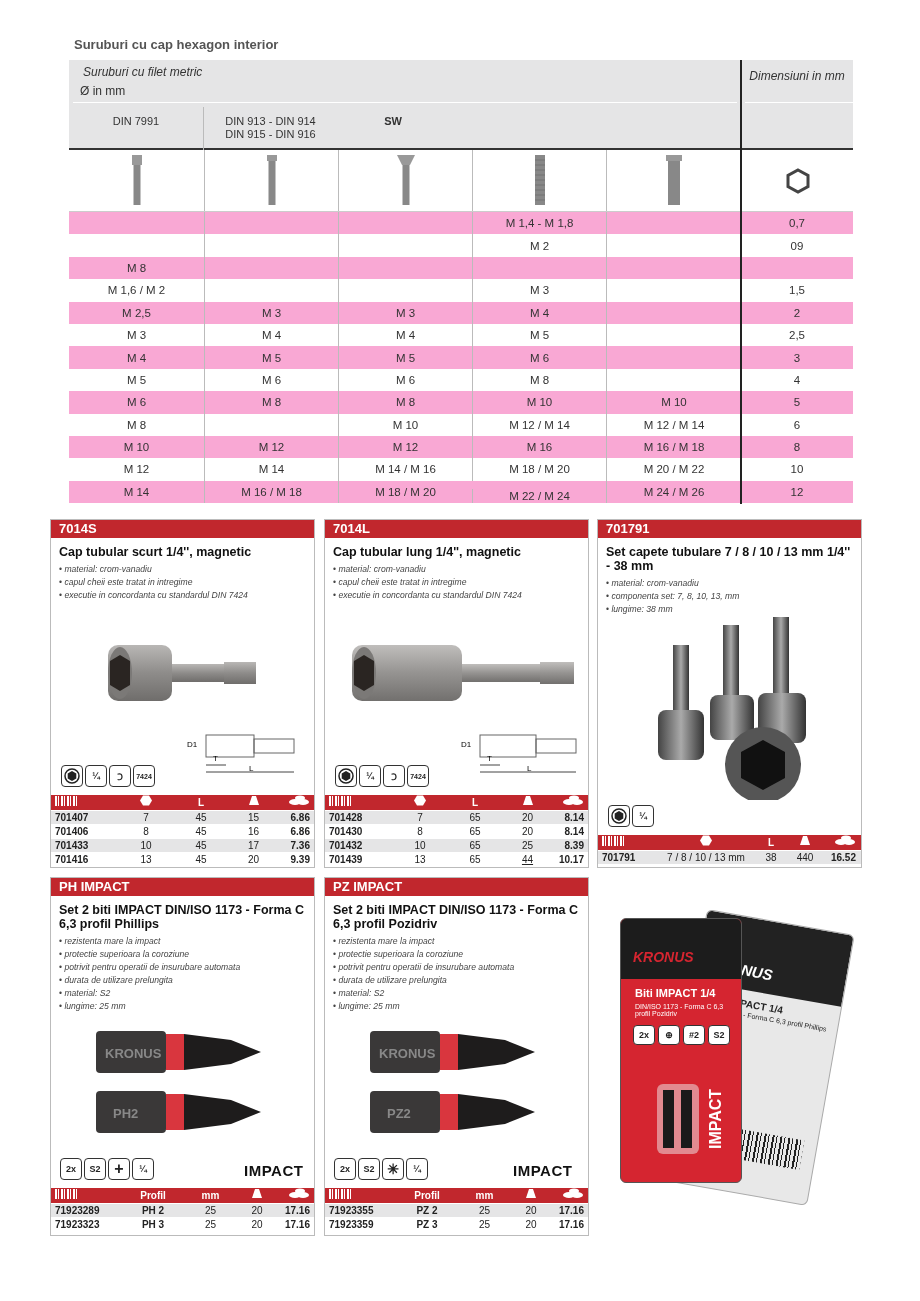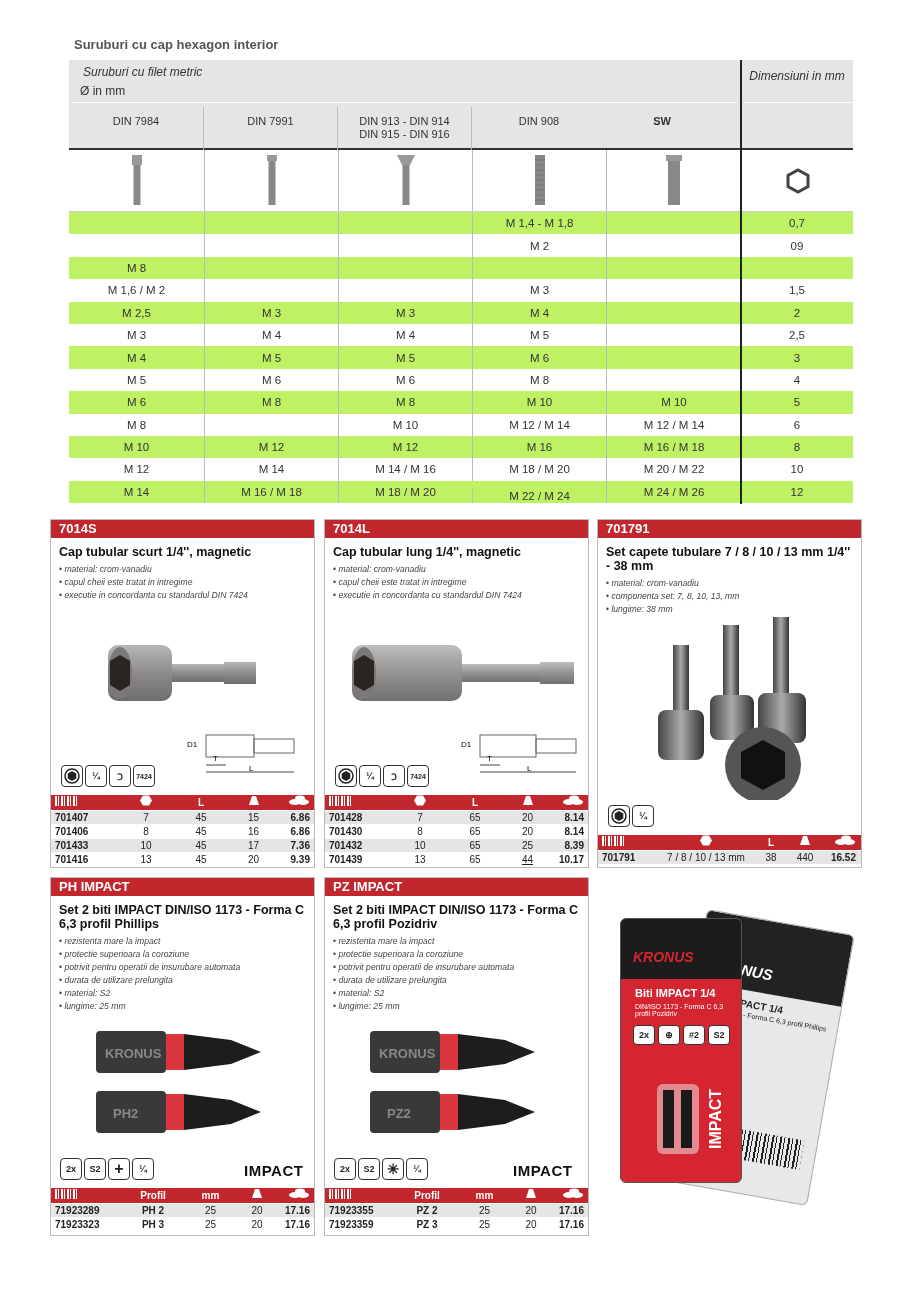--- a/index.html
+++ b/index.html
@@ -15,21 +15,21 @@
 .spec-head .sepline2{position:absolute;left:676px;top:42px;width:108px;height:1px;background:#fff}
 .hcols{position:absolute;left:0;top:47px;width:784px;height:43px;display:flex}
 .hcol{height:43px;font-size:11px;text-align:center;color:#333;padding-top:8px;line-height:13px;border-left:1px solid #bbb}
 .hcol:first-child{border-left:none}
 .vsep{position:absolute;left:671px;top:0;width:2px;height:444px;background:#222;z-index:3}
 .imgrow{display:flex;height:62px;border-bottom:1px solid #ccc}
 .cell{text-align:center;font-size:11.5px;color:#333;border-left:1px solid #bbb;display:flex;align-items:center;justify-content:center}
 .cell:first-child{border-left:none}
 .w1{width:135px}.w2{width:134px}.w3{width:134px}.w4{width:134px}.w5{width:135px}.w6{width:112px}
 .drow{display:flex;height:22.4px}
-.drow.g{background:#bef264}
+.drow.g{background:#f9a8d4}
 
 .card{position:absolute;border:1px solid #bbb;background:#fff}
 .card .bar{height:18px;background:#c1272d;color:#fff;font-weight:bold;font-size:13px;padding-left:8px;line-height:18px}
 .card .title{font-weight:bold;font-size:12.5px;color:#111;padding:7px 8px 0;line-height:14px}
 .card ul{list-style:none;padding:4px 8px 0}
 .card li{font-size:8.6px;font-style:italic;color:#444;line-height:13px}
 .card li:before{content:"• ";font-style:normal}
 .ptable{position:absolute;left:0;width:100%}
 .prow{display:flex;height:14px;font-size:10px;line-height:14px;border-bottom:1px solid #fff}
 .prow.hd{background:#c1272d;color:#fff;font-weight:bold;height:16px;line-height:16px}
@@ -50,31 +50,25 @@
 <div class="spec">
   <div class="vsep"></div>
   <div class="spec-head">
     <div class="cap1">Suruburi cu filet metric</div>
     <div class="cap2">Ø in mm</div>
     <div class="dimcap">Dimensiuni in mm</div>
     <div class="sepline"></div>
       <div class="sepline2"></div>
     <div class="hcols" id="hcols">
         <div class="hcol" style="width: 134px;">
-          <div>DIN 7984</div>
-        </div>
-        <div class="hcol" style="width: 134px;">
           <div>DIN 7991</div>
         </div>
         <div class="hcol" style="width: 134px;">
           <div>DIN 913 - DIN 914</div>
           <div>DIN 915 - DIN 916</div>
-        </div>
-        <div class="hcol" style="width: 135px;">
-          <div>DIN 908</div>
         </div>
         <div class="hcol" style="width: 112px; font-weight: bold; border-left: none;">
           <div>SW</div>
         </div>
       </div>
   </div>
   <div class="imgrow">
     <div class="cell w1">
         <svg width="14" height="52">
           <rect x="2" y="0" width="10" height="10" fill="#999"></rect>

